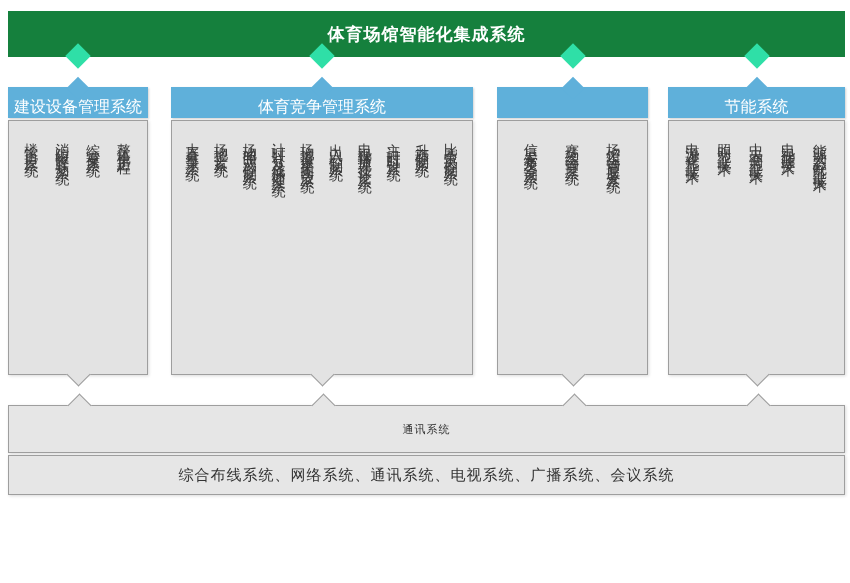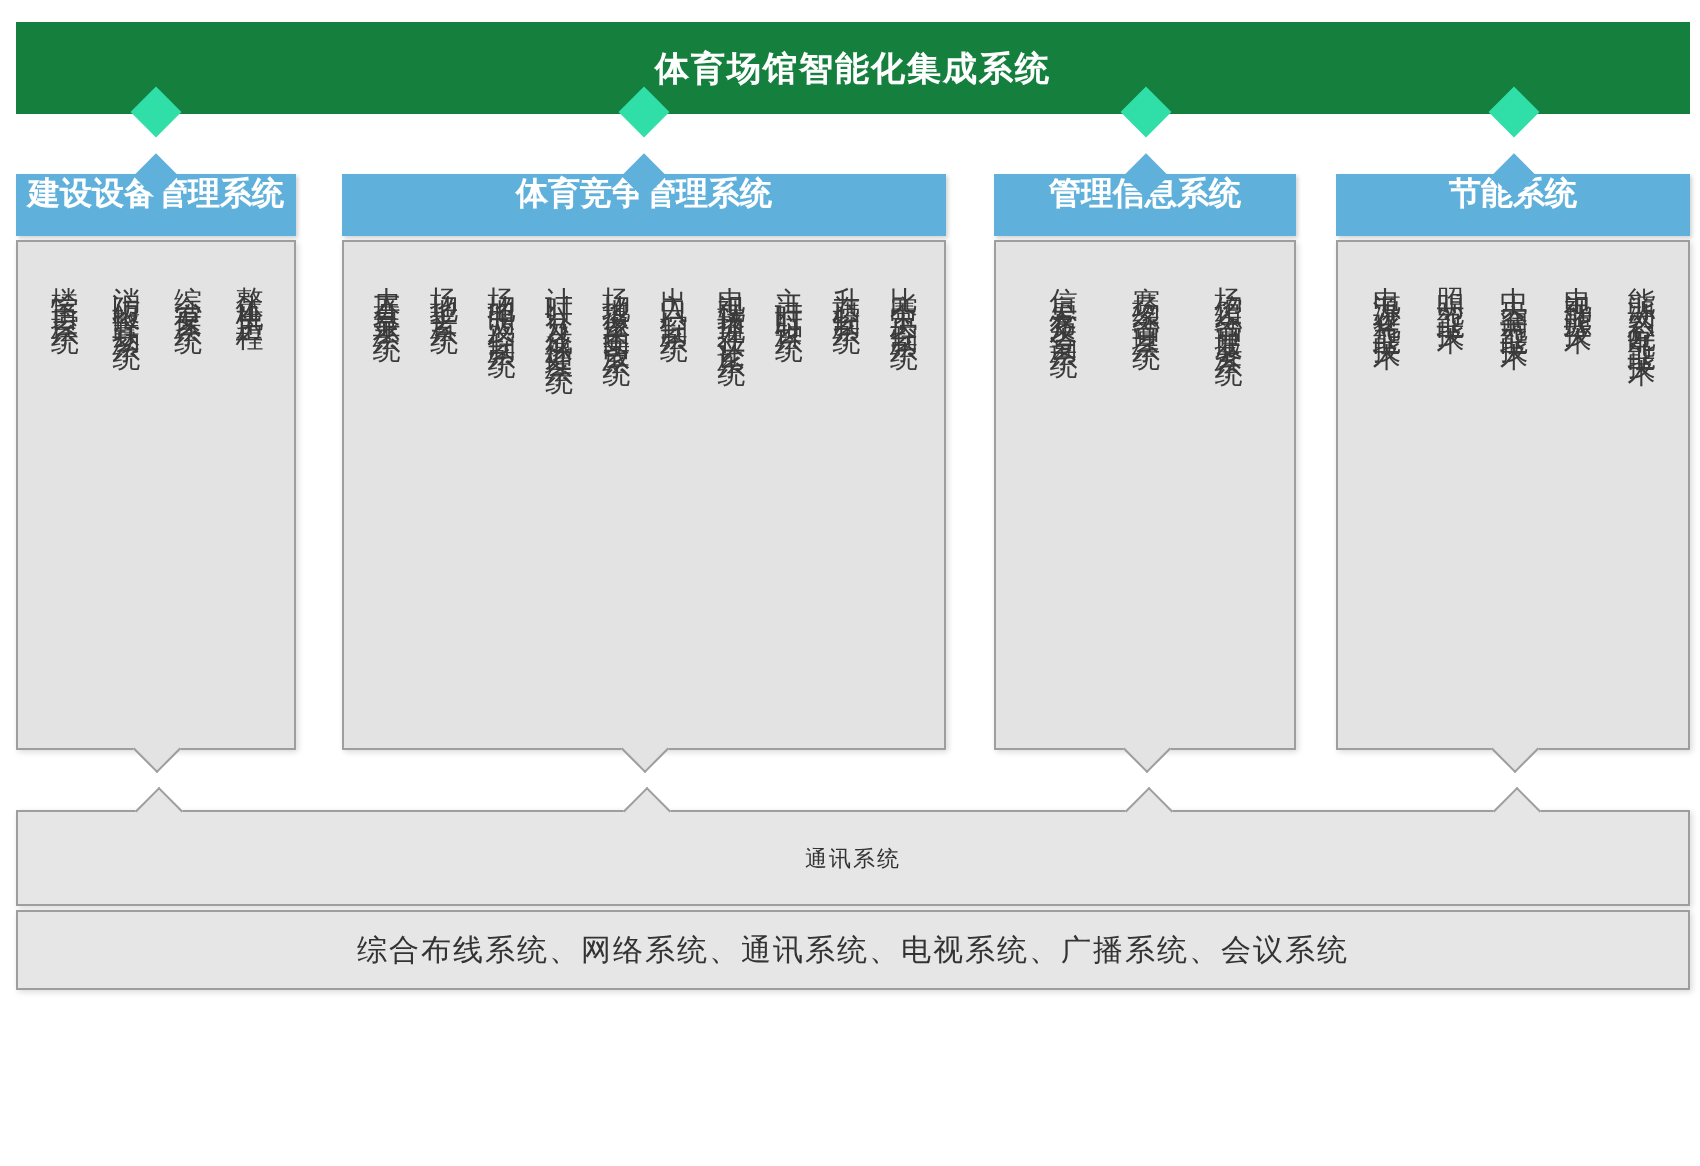--- a/index.html
+++ b/index.html
@@ -20,22 +20,22 @@
     background:#2fdfa7;transform:rotate(45deg);
   }
   
   .col{position:absolute;top:87px;}
   .col-1{left:8px;width:140px;}
   .col-2{left:171px;width:302px;border-radius:15px;}
   .col-3{left:497px;width:151px;}
   .col-4{left:668px;width:177px;}
   .col-header{
     position:relative;height:31px;background:#5fb0da;
-    display:flex;align-items:flex-start;justify-content:center;
-    color:#ffffff;font-size:16px;font-weight:bold;
+    display:flex;align-items:flex-end;justify-content:center;
+    color:#ffffff;font-size:16px;font-weight:normal;
     box-shadow:1px 1px 2px rgba(0,0,0,0.18);
   }
   .header-tab{
     position:absolute;top:-7px;left:50%;margin-left:-8px;
     width:16px;height:16px;background:#5fb0da;transform:rotate(45deg);
   }
   .col-body{
     position:relative;margin-top:2px;height:255px;box-sizing:border-box;
     background:#e3e3e3;border:1px solid #9e9e9e;
     box-shadow:1px 1px 3px rgba(0,0,0,0.15);
@@ -115,21 +115,20 @@
       <span class="vitem">场地照明及控制系统</span>
       <span class="vitem">场地扩音系统</span>
       <span class="vitem">大屏幕显示系统</span>
       <span class="body-tab"></span>
     </div>
   </div>
 
   <div class="col col-3">
     <div class="col-header">
       <span class="header-tab"></span>
-      <span>管理信息系统</span>
     </div>
     <div class="col-body">
       <span class="vitem">场馆综合管理服务系统</span>
       <span class="vitem">赛场综合管理系统</span>
       <span class="vitem">信息发布及查询系统</span>
       <span class="body-tab"></span>
     </div>
   </div>
 
   <div class="col col-4">

